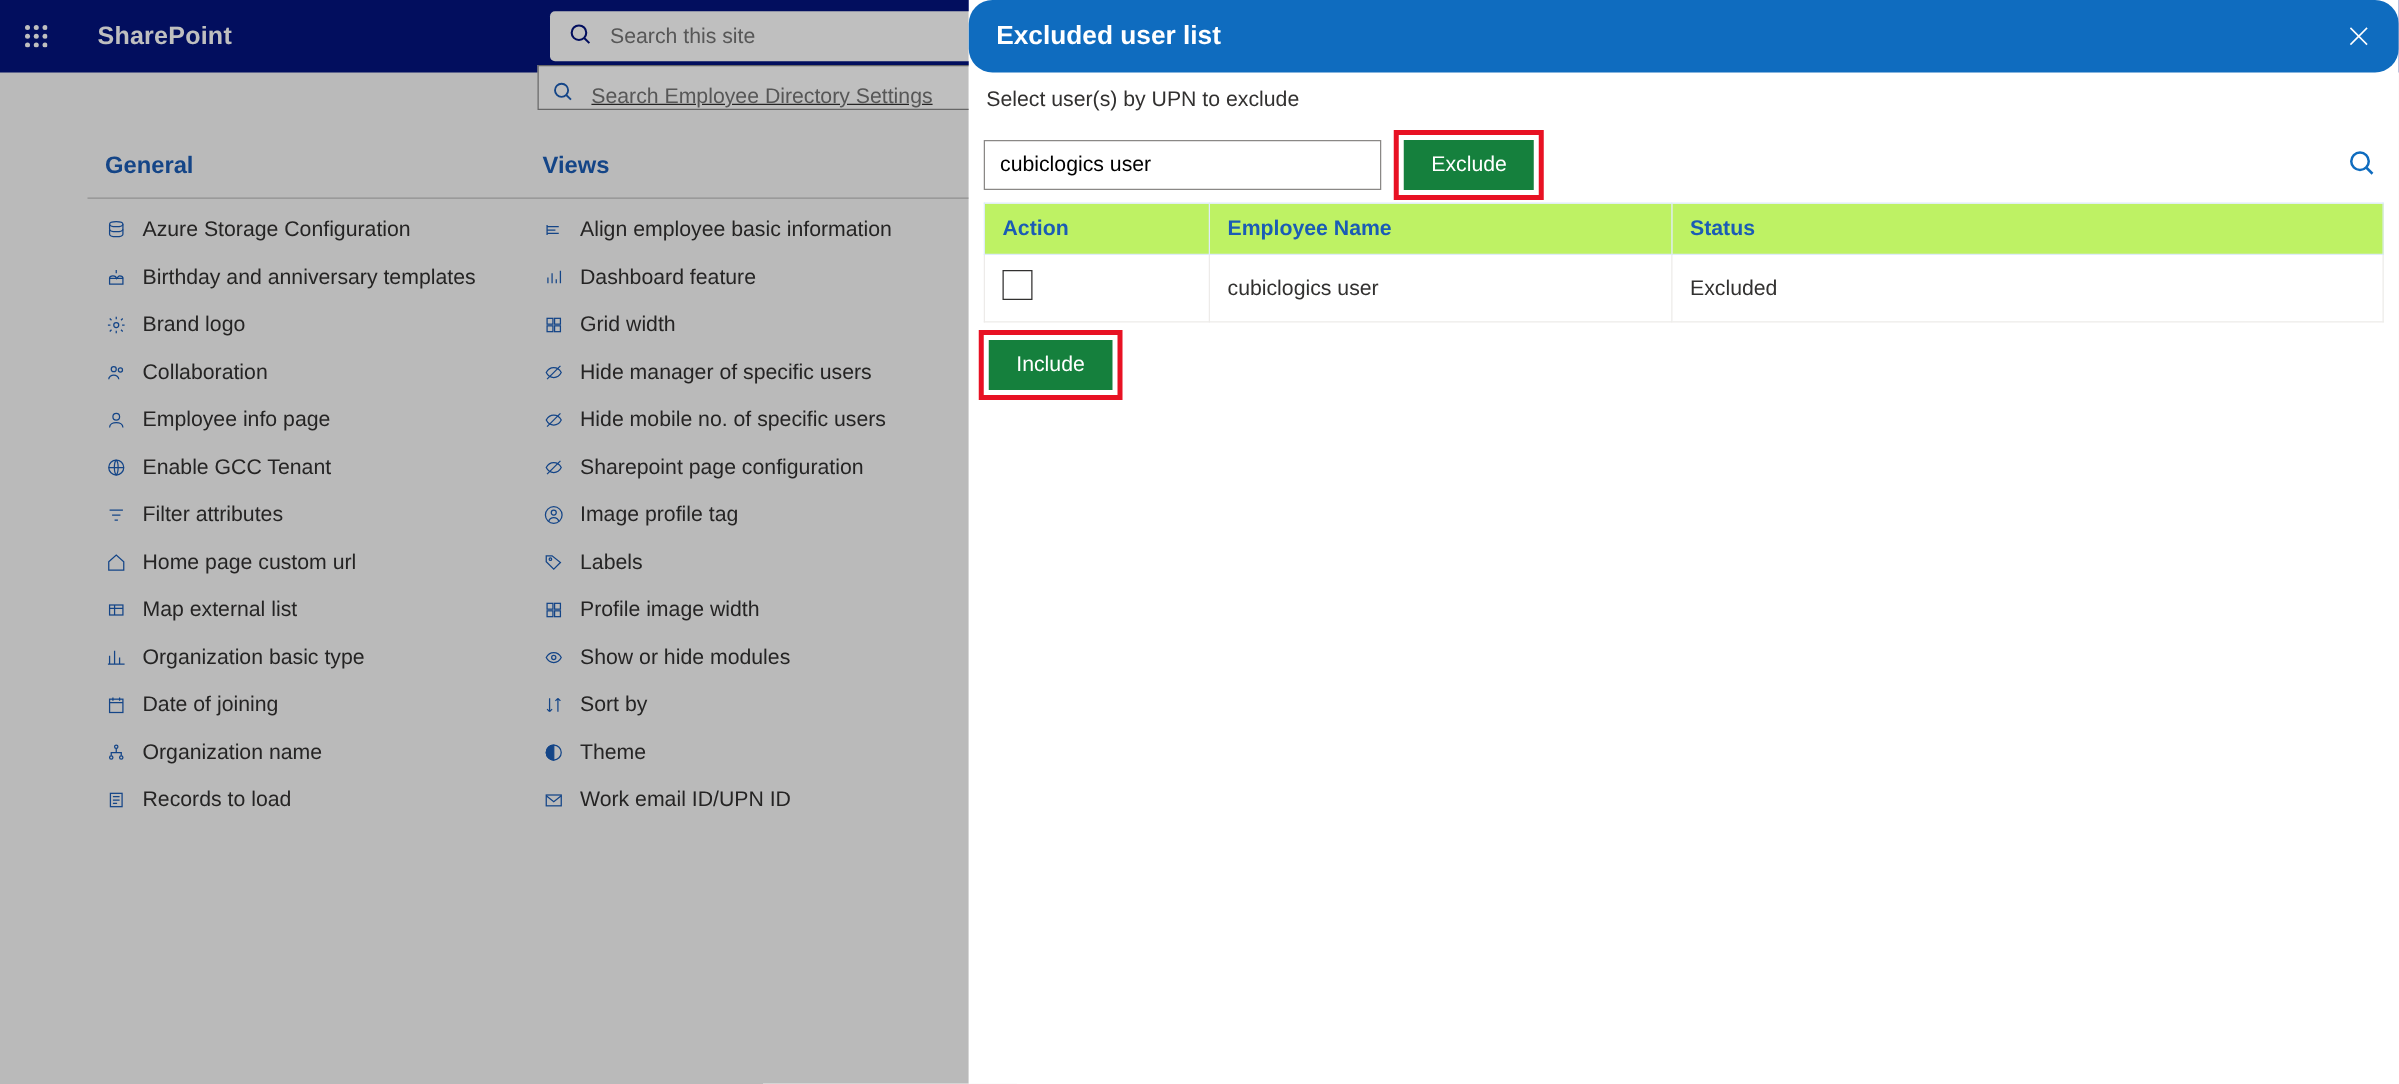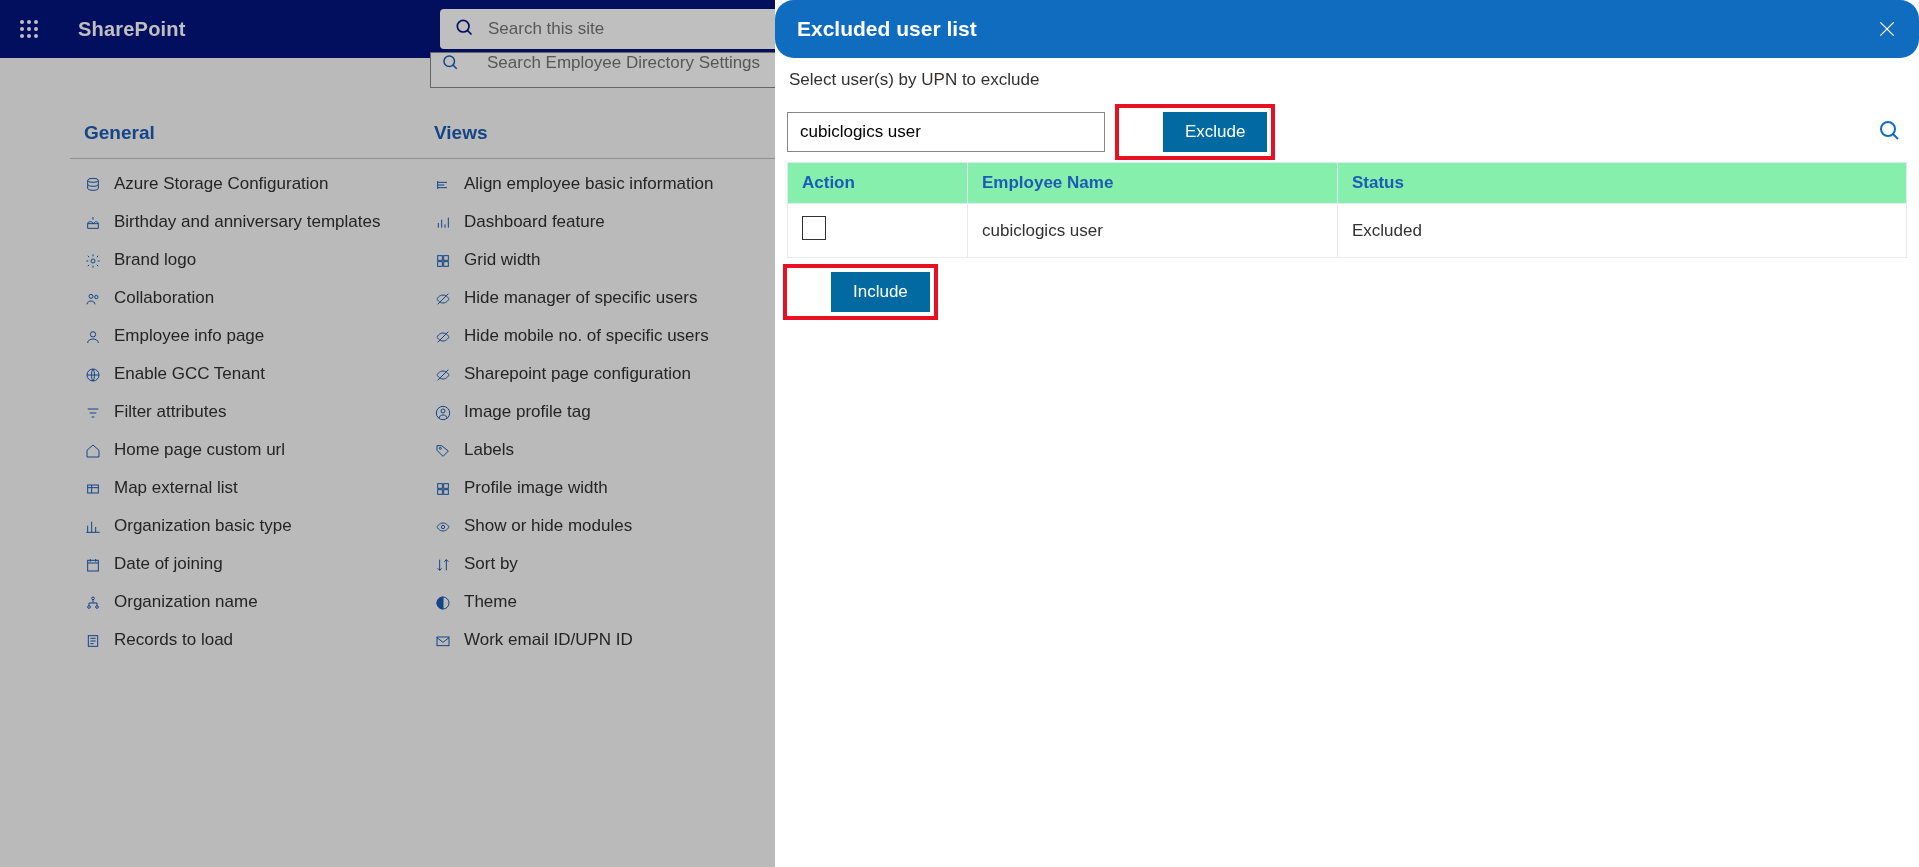--- a/index.html
+++ b/index.html
@@ -13,48 +13,48 @@
     .suite-bar { height: 58px; background: #03137e; display: flex; align-items: center; gap: 18px; padding-left: 14px; color: #fff; }
     .waffle { width: 30px; height: 30px; display: flex; align-items: center; justify-content: center; }
     .waffle svg { fill: #fff; }
     .brand { font-size: 20px; font-weight: 600; letter-spacing: 0.2px; margin-left: 16px; }
     .site-search { margin-left: auto; margin-right: 0; width: 670px; height: 40px; background: #ffffff; border-radius: 4px; display: flex; align-items: center; padding: 0 14px; gap: 14px; position: relative; left: -680px; }
     .site-search { position: absolute; left: 440px; top: 9px; }
     .site-search svg { stroke: #03137e; fill: none; }
     .site-search input { border: none; outline: none; font-size: 17px; color: #616161; background: transparent; width: 100%; }
 
     
-    .settings-search-wrap { position: absolute; left: 430px; top: 52px; width: 680px; height: 36px; border: 1px solid #8a8a8a; background: #ffffff; display: flex; align-items: flex-start; padding: 0 10px; gap: 28px; }
+    .settings-search-wrap { position: absolute; left: 430px; top: 52px; width: 680px; height: 36px; border: 1px solid #8a8a8a; background: #ffffff; display: flex; align-items: flex-end; padding: 0 10px; gap: 14px; text-decoration: underline; }
     .settings-search-wrap svg { stroke: #1b5cb5; fill: none; }
     .settings-search-wrap input { border: none; outline: none; font-size: 17px; color: #7a7a7a; background: transparent; width: 100%; }
 
     
     .columns { position: absolute; left: 70px; top: 110px; display: flex; gap: 0; }
     .col { width: 350px; }
     .col-header { font-size: 19px; font-weight: 600; color: #1b5cb5; padding: 12px 14px 14px 14px; border-bottom: 1px solid #c0c0c0; }
     .col-items { padding-top: 6px; }
-    .item { display: flex; align-items: flex-end; gap: 12px; padding: 9px 14px; font-size: 17px; color: #323130; cursor: pointer; }
+    .item { display: flex; align-items: center; gap: 12px; padding: 9px 14px; font-size: 17px; color: #323130; cursor: pointer; }
     .item .icon { width: 18px; height: 18px; flex: 0 0 18px; display: flex; align-items: center; justify-content: center; color: #1b5cb5; }
     .item .icon svg { width: 16px; height: 16px; stroke: currentColor; fill: none; stroke-width: 1.5; }
 
     
     .panel { position: absolute; left: 775px; top: 0; width: 1144px; height: 867px; background: #ffffff; z-index: 10; }
     .panel-head { height: 58px; background: #0f6cbf; color: #fff; display: flex; align-items: center; padding: 0 22px; font-size: 21px; font-weight: 600; border-radius: 19px; }
     .panel-close { margin-left: auto; cursor: pointer; display: flex; align-items: center; }
     .panel-close svg { stroke: #fff; }
     .panel-body { padding: 12px 12px 0 12px; }
     .panel-instr { font-size: 17px; color: #323130; padding-left: 2px; }
     .row-input { display: flex; align-items: center; gap: 10px; margin-top: 14px; position: relative; }
     .upn-input { width: 318px; height: 40px; border: 1px solid #8a8886; padding: 0 12px; font-size: 17px; outline: none; }
-    .btn { height: 40px; background: #0369a1; color: #fff; border: none; padding: 0 22px; font-size: 17px; cursor: pointer; margin-left: 40px; }
+    .btn { height: 40px; background: #15803d; color: #fff; border: none; padding: 0 22px; font-size: 17px; cursor: pointer; }
     .highlight-red { border: 4px solid #e81123; padding: 4px; display: inline-flex; }
     .search-right { position: absolute; right: 6px; cursor: pointer; }
     .search-right svg { stroke: #0f6cbf; fill: none; }
     .tbl { width: 100%; border-collapse: collapse; margin-top: 2px; }
-    .tbl th { background: #86efac; color: #1b5cb5; font-size: 17px; font-weight: 600; text-align: left; padding: 10px 14px; border: 1px solid #deecf9; }
+    .tbl th { background: #bef264; color: #1b5cb5; font-size: 17px; font-weight: 600; text-align: left; padding: 10px 14px; border: 1px solid #deecf9; }
     .tbl td { font-size: 17px; padding: 12px 14px; border: 1px solid #edebe9; background: #fff; }
     .chk { width: 24px; height: 24px; border: 1px solid #323130; display: inline-block; background: #fff; }
     .include-wrap { margin-top: 6px; margin-left: -4px; }
   </style>
 </head>
 <body>
 
 <div class="app">
 
   <div class="suite-bar">

